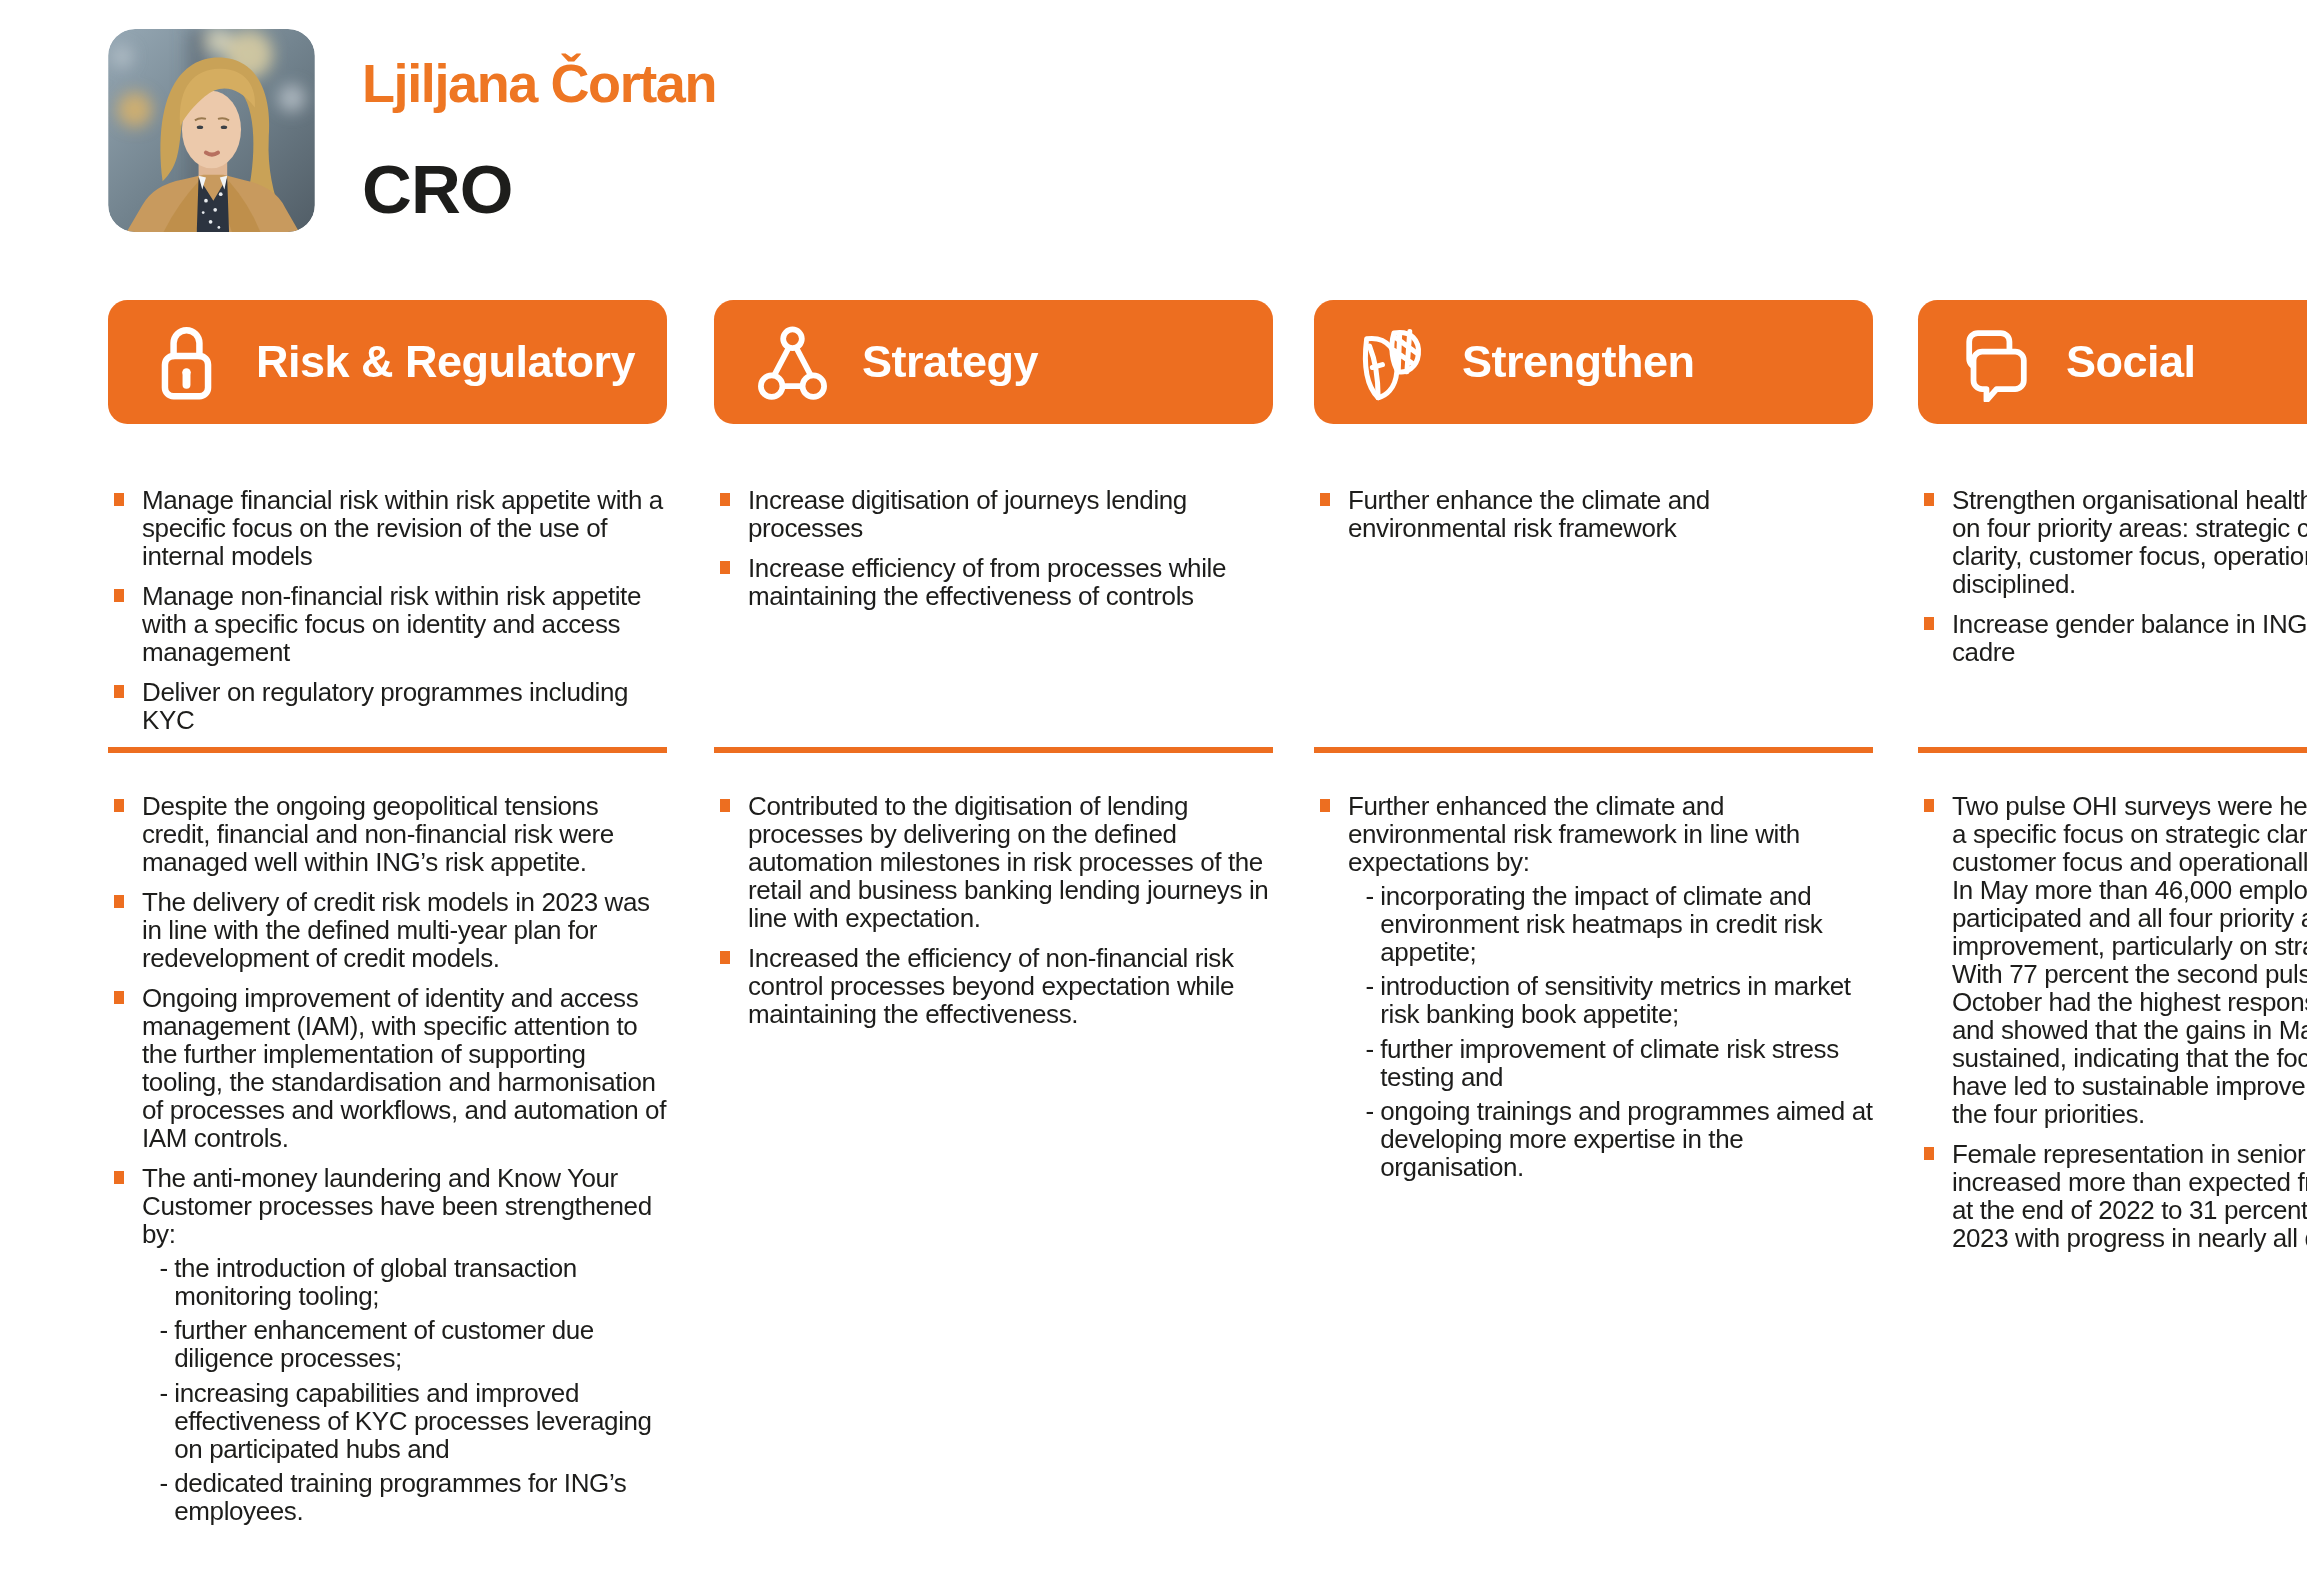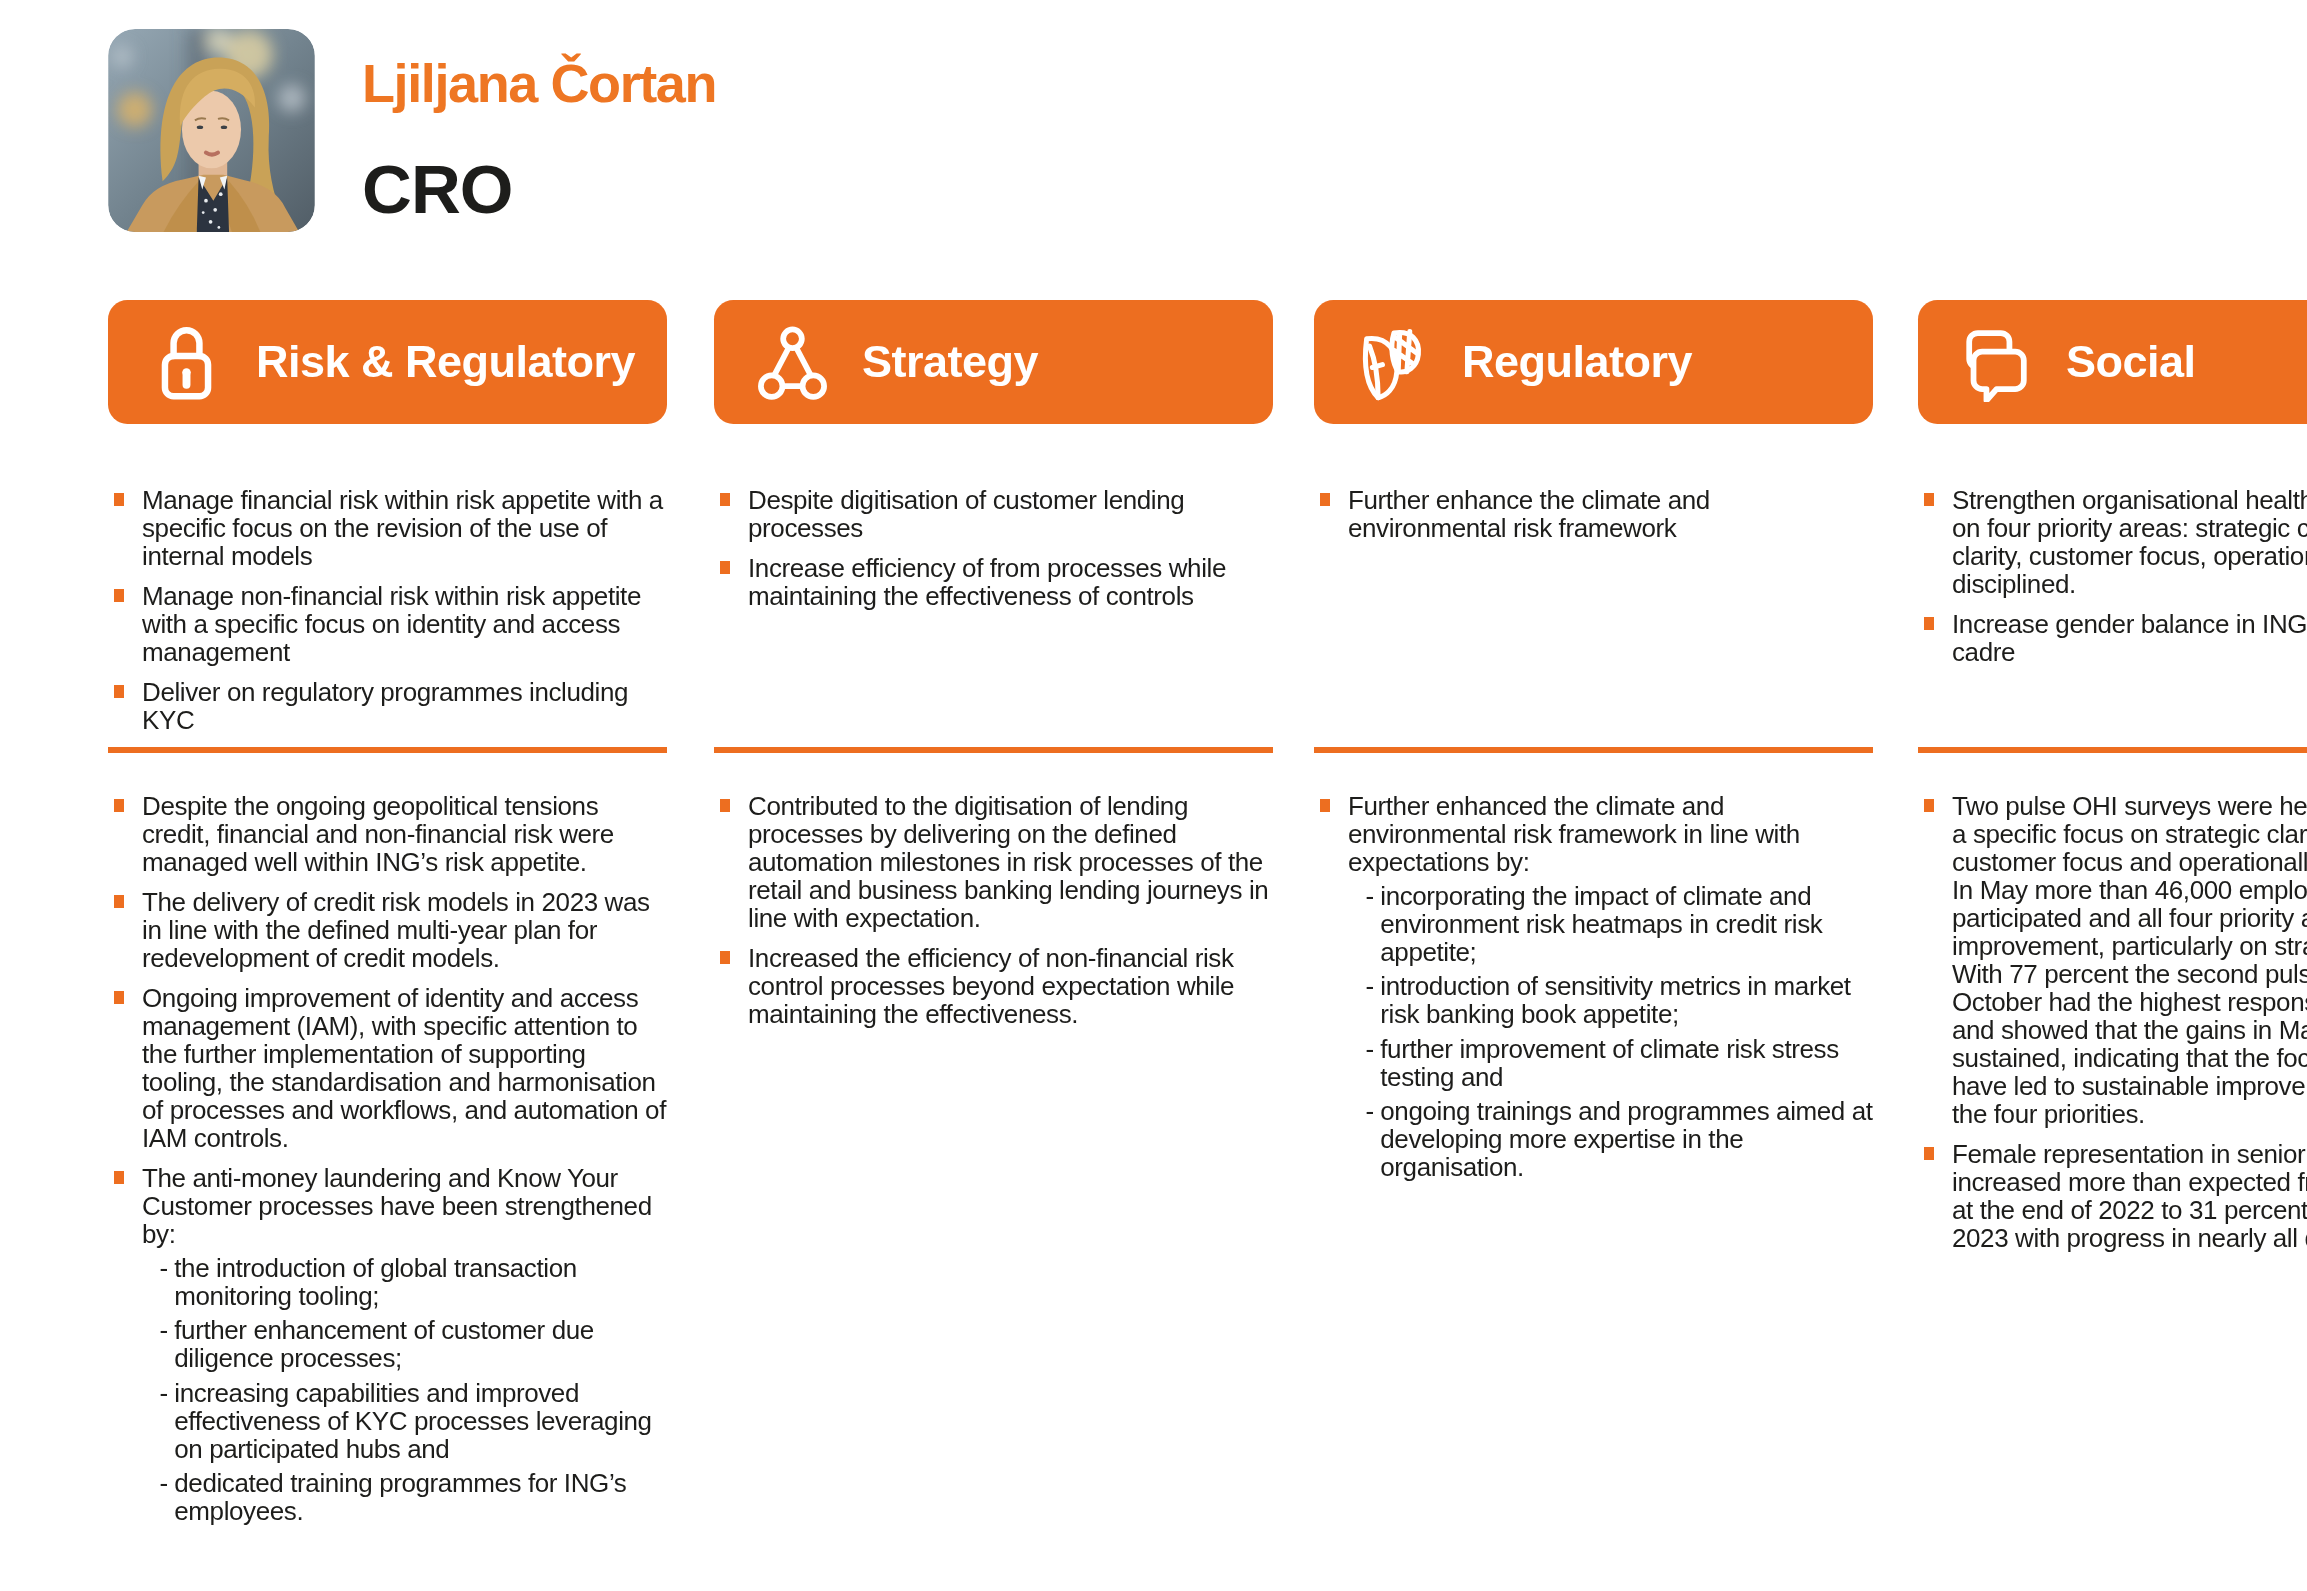--- a/index.html
+++ b/index.html
@@ -189,40 +189,40 @@
     <div class="cat-bar">
       <svg viewBox="0 0 100 110" fill="none" stroke="#ffffff" stroke-width="8" stroke-linecap="round">
         <path d="M46 32 L24 74 M54 32 L76 74 M30 88 L70 88"></path>
         <circle cx="50" cy="22" r="13" fill="#ed6e20"></circle>
         <circle cx="21" cy="88" r="15" fill="#ed6e20"></circle>
         <circle cx="79" cy="88" r="15" fill="#ed6e20"></circle>
       </svg>
       <span class="cat-label">Strategy</span>
     </div>
     <ul class="blist goals">
-        <li class="bullet-item"><span class="bullet-marker"></span><span class="bullet-text">Despite digitisation of customer lending processes</span></li>
+        <li class="bullet-item"><span class="bullet-marker"></span><span class="bullet-text">Increase digitisation of journeys lending processes</span></li>
         <li class="bullet-item"><span class="bullet-marker"></span><span class="bullet-text">Increase efficiency of from processes while maintaining the effectiveness of controls</span></li>
       </ul>
     <div class="divider"></div>
     <ul class="blist results">
         <li class="bullet-item"><span class="bullet-marker"></span><span class="bullet-text">Contributed to the digitisation of lending processes by delivering on the defined automation milestones in risk processes of the retail and business banking lending journeys in line with expectation.</span></li>
         <li class="bullet-item"><span class="bullet-marker"></span><span class="bullet-text">Increased the efficiency of non-financial risk control processes beyond expectation while maintaining the effectiveness.</span></li>
       </ul>
   </div>
 
   <div class="column col-2">
     <div class="cat-bar">
       <svg viewBox="0 0 100 110" fill="none" stroke="#ffffff" stroke-width="7" stroke-linecap="round" stroke-linejoin="round">
         <path d="M14 22 C44 18 58 40 56 68 C54 92 40 102 30 104 C18 92 8 70 14 22 Z"></path>
         <path d="M30 104 C30 78 26 52 18 32"></path>
         <path d="M22 62 L36 58"></path>
         <path d="M52 14 C76 10 88 24 86 44 C84 62 70 70 58 68 C50 56 46 34 52 14 Z"></path>
         <path d="M54 20 L84 42 M52 38 L80 58 M60 14 L58 66 M74 12 L70 68"></path>
       </svg>
-      <span class="cat-label">Regulatory</span>
+      <span class="cat-label">Strengthen</span>
     </div>
     <ul class="blist goals">
         <li class="bullet-item"><span class="bullet-marker"></span><span class="bullet-text">Further enhance the climate and environmental risk framework</span></li>
       </ul>
     <div class="divider"></div>
     <ul class="blist results">
         <li class="bullet-item"><span class="bullet-marker"></span><span class="bullet-text">Further enhanced the climate and environmental risk framework in line with expectations by:</span><ul class="sublist">
             <li class="sub-item">
               <span class="dash">-</span>
               <span class="sub-text">incorporating the impact of climate and environment risk heatmaps in credit risk appetite;</span>

